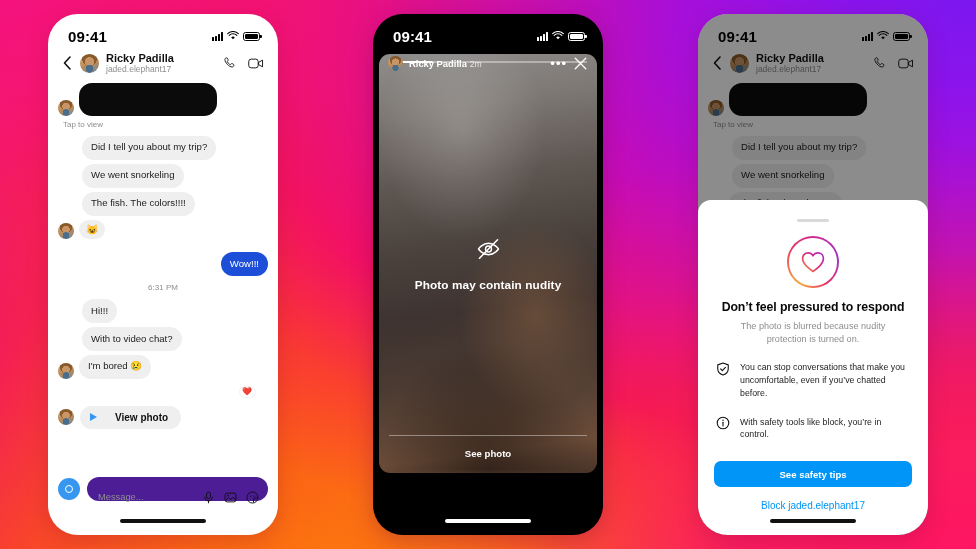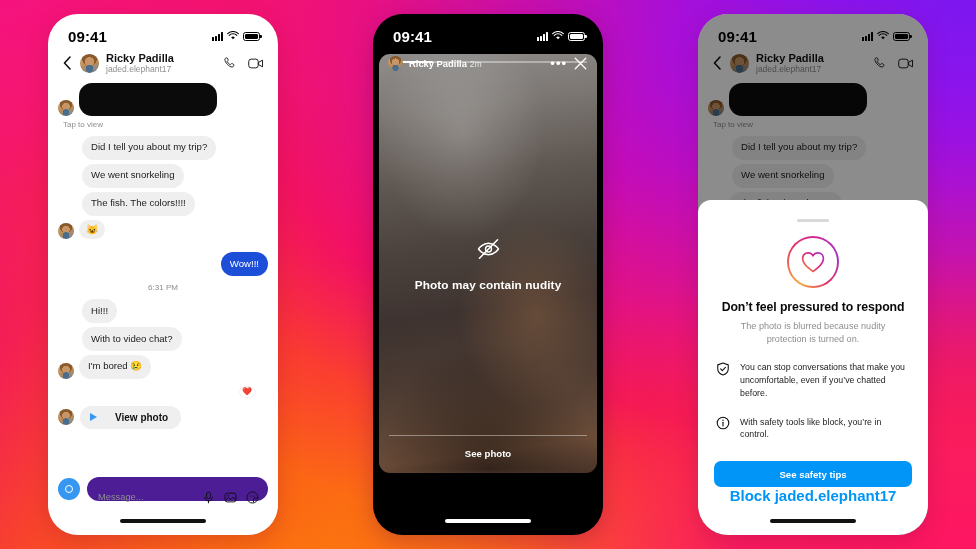--- a/index.html
+++ b/index.html
@@ -221,22 +221,22 @@
     line-height:1.4; margin-top:6px; padding:0 6px; }
 
   .tip-row { display:flex; gap:10px; align-items:flex-start;
     margin-top:16px; padding:0 2px; }
   .tip-ic { width:14px; height:14px; flex:none; margin-top:0.5px; color:#111; }
   .tip-txt { font-size:8.8px; color:#1c1c1e; line-height:1.45; }
 
   .sheet-cta { margin-top:20px; height:26px; border-radius:7px;
     background:#0095F6; color:#fff; font-size:9.6px; font-weight:bold;
     display:flex; align-items:center; justify-content:center; }
-  .sheet-link { text-align:center; font-size:15px;
-    font-weight:bold; color:#0095F6; }
+  .sheet-link { margin-top:13px; text-align:center; font-size:10px;
+    font-weight:normal; color:#0095F6; }
 </style>
 </head>
 <body>
 
 <div id="bg-right"></div>
 <div id="bg-corner-pink"></div>
 <div id="bg-corner-magenta"></div>
 
 <div class="stage">
 

